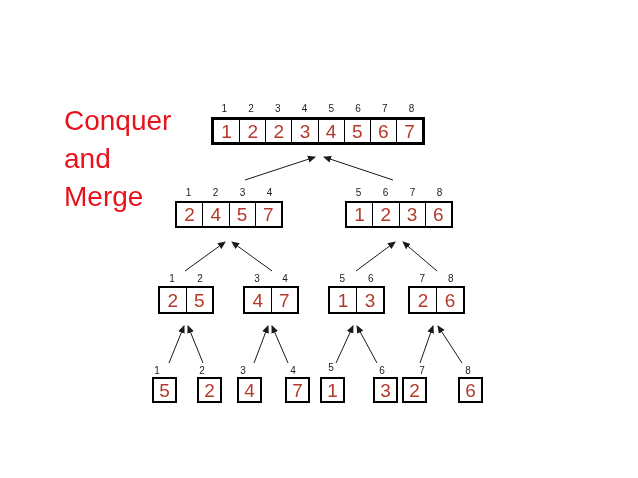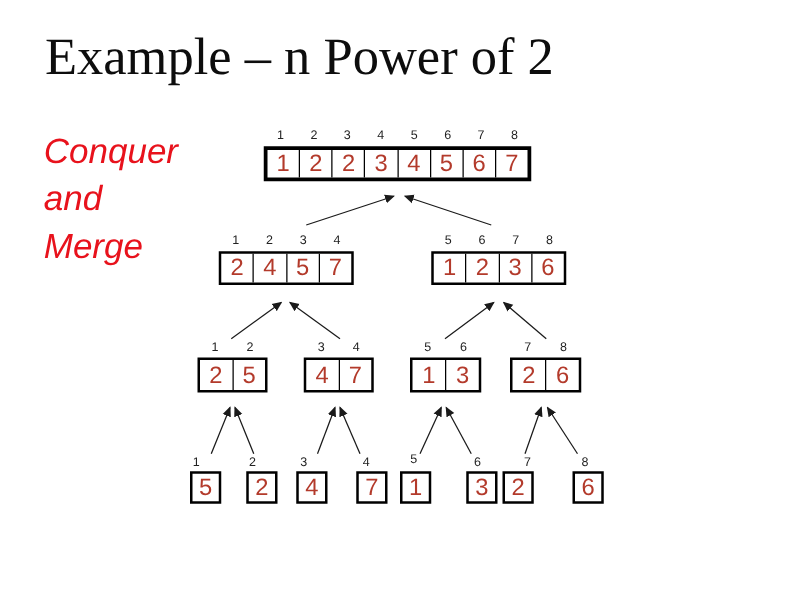--- a/index.html
+++ b/index.html
@@ -8,22 +8,22 @@
     font-family:"Liberation Sans", sans-serif; overflow:hidden;
     --cell-value:#b33a2b; --side-label:#e8121c; --index-label:#222222;
     --border:#000000; --arrow:#1a1a1a; --title:#0d0d0d;
   }
   .title {
     position:absolute; left:36px; top:22px; margin:0;
     font-family:"Liberation Serif", serif; font-weight:400;
     font-size:42px; color:var(--title); white-space:nowrap;
   }
   .side-label {
-    position:absolute; left:35px; top:102px; width:112px;
-    font-size:28px; line-height:38px; color:var(--side-label);font-style:italic;
+    position:absolute; left:64px; top:102px; width:112px;
+    font-size:28px; line-height:38px; color:var(--side-label);
   }
   .tree { position:absolute; left:0; top:0; width:638px; height:478px; }
   .arrows { position:absolute; left:0; top:0; }
   .arrows line { stroke:var(--arrow); stroke-width:1; }
   .array-box {
     position:absolute; display:flex; box-sizing:border-box;
     border:2px solid var(--border); background:#fff;
   }
   .array-box.thick { border-width:3px; }
   .cell {
@@ -35,21 +35,20 @@
   .idx {
     position:absolute; width:18px; text-align:center;
     font-size:10px; line-height:11px; color:var(--index-label);
   }
 </style>
 </head>
 <body>
 
 <div class="slide" style="--cell-value: #b33a2b; --side-label: #e8121c; --index-label: #222222; --border: #000000; --arrow: #1a1a1a; --title: #0d0d0d; background: rgb(255, 255, 255);">
 
-  <h1 class="title">Example – n Power of 2</h1>
 
   <div class="side-label">Conquer and Merge</div>
 
   <div class="tree">
     <svg class="arrows" width="638" height="478" viewBox="0 0 638 478">
       <defs>
         <marker id="ah" markerWidth="8" markerHeight="8" refX="7" refY="4" orient="auto">
           <path d="M0,0.5 L8,4 L0,7.5 Z" fill="#1a1a1a"></path>
         </marker>
       </defs>

